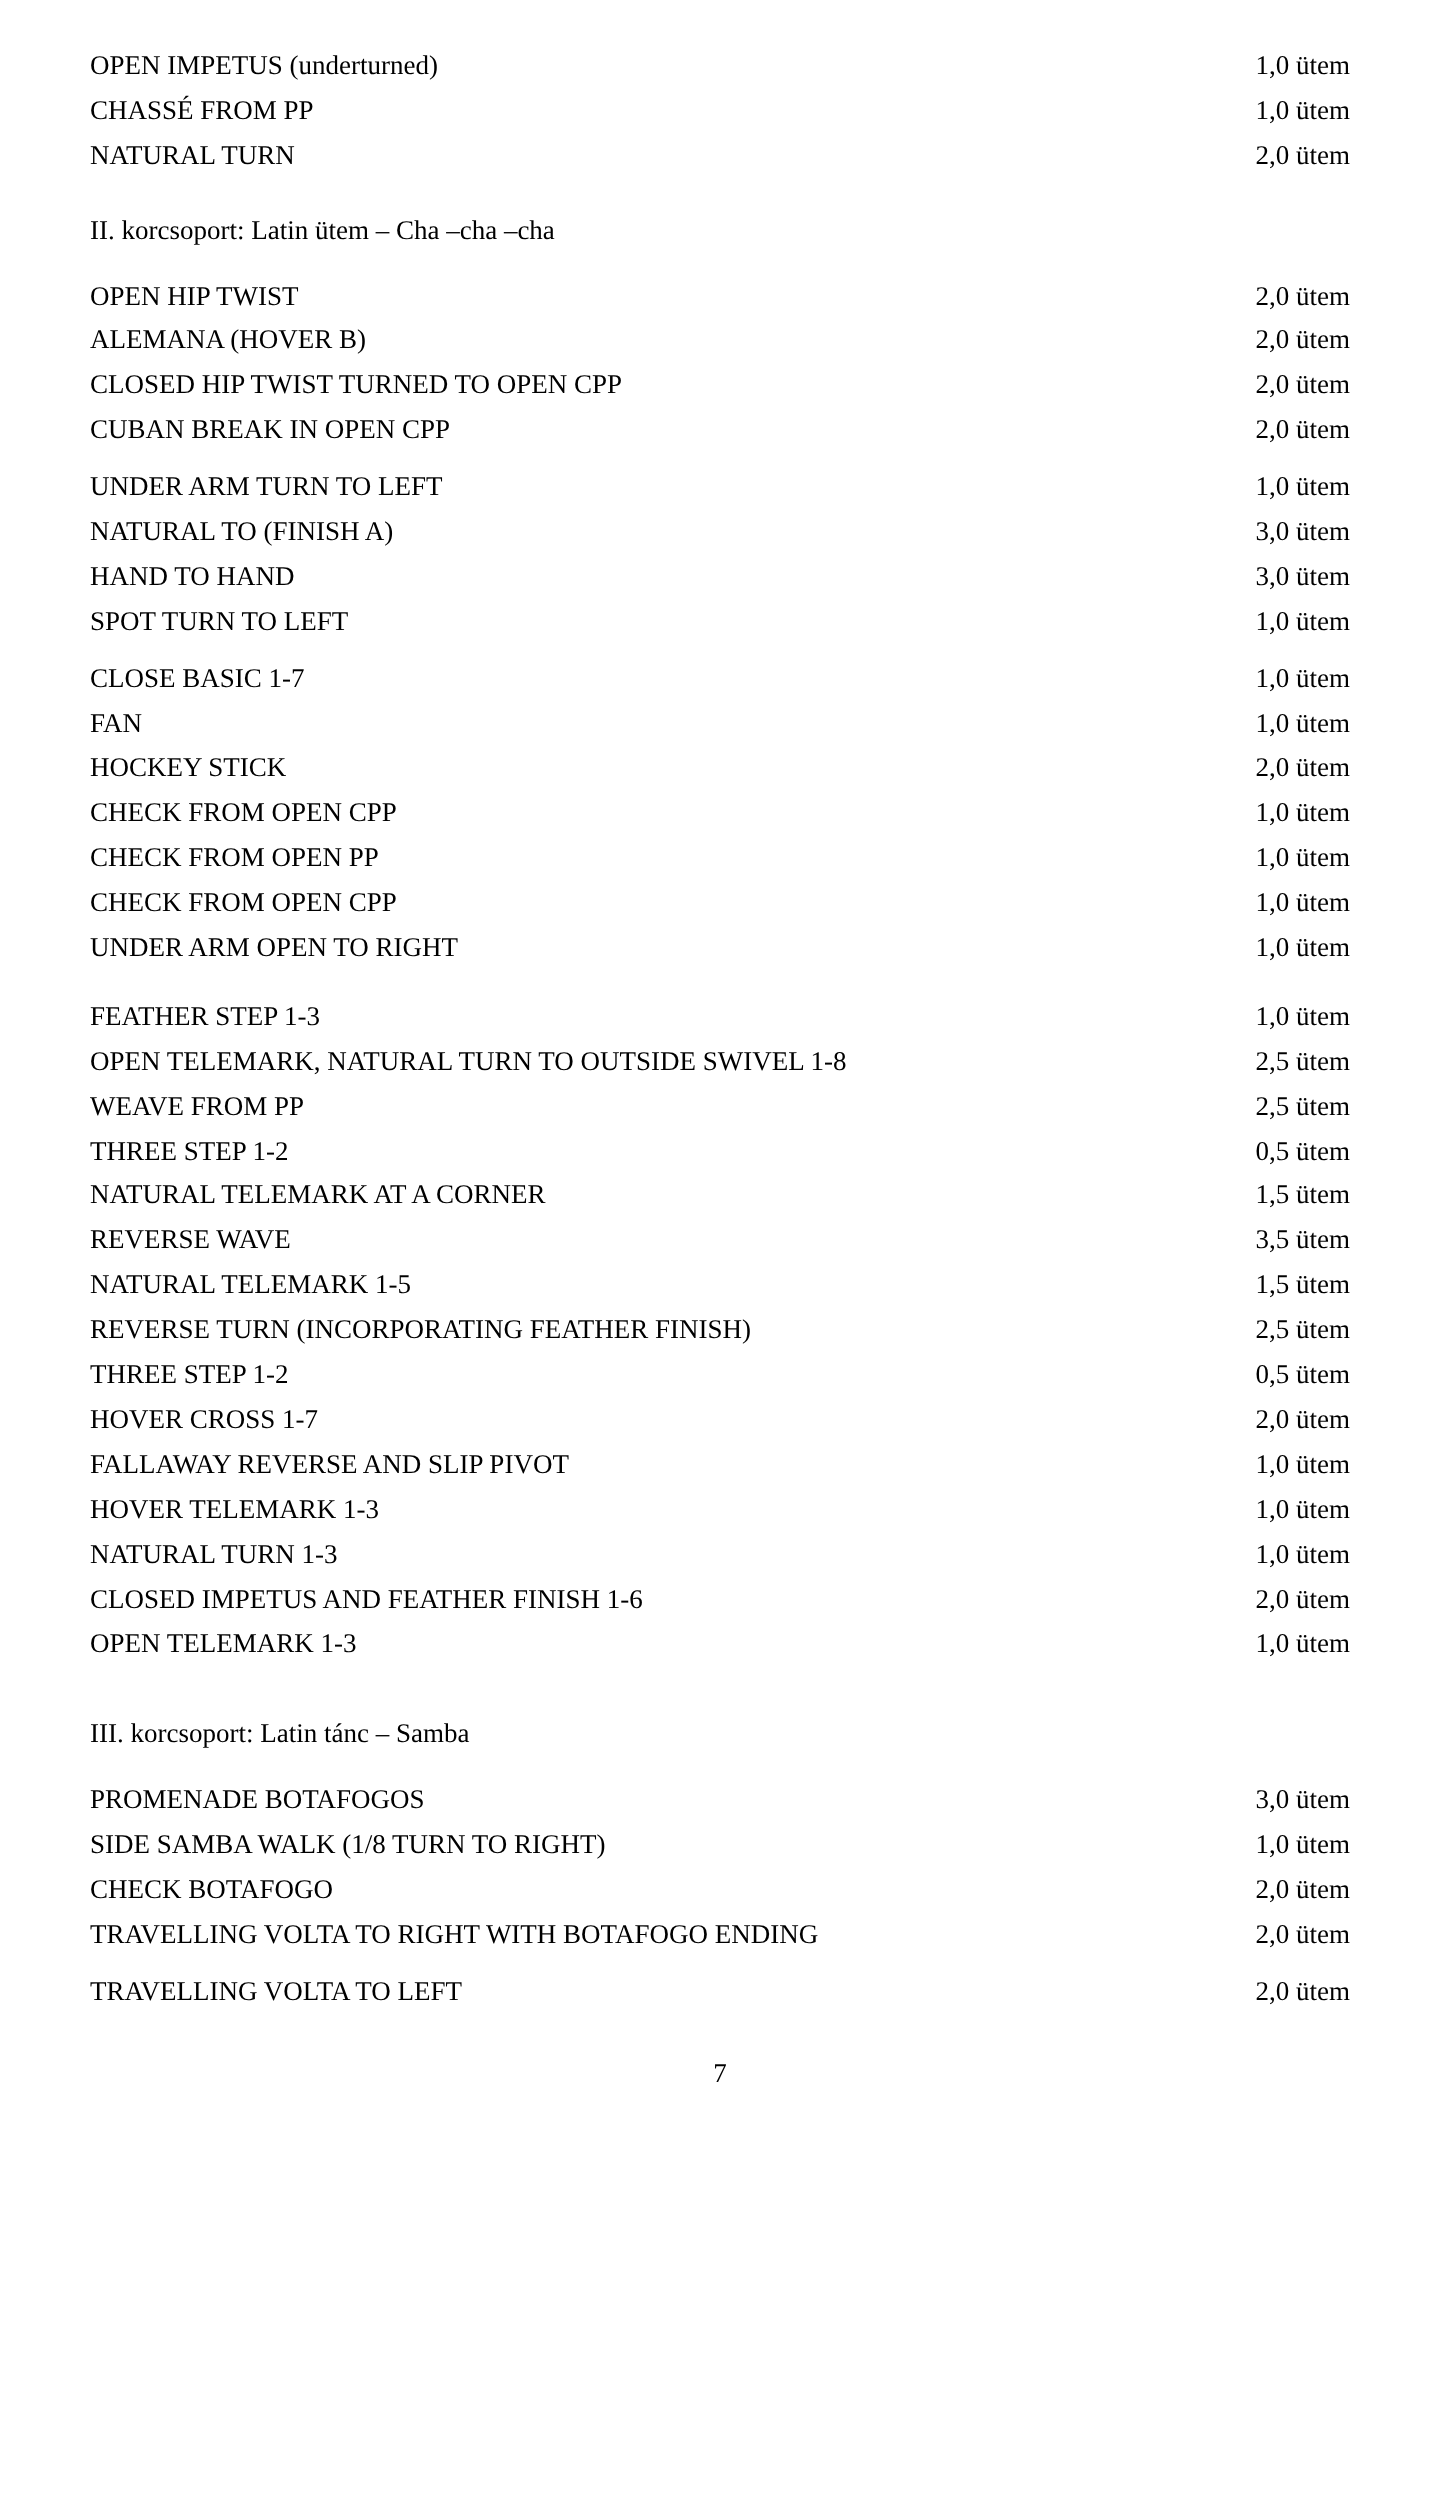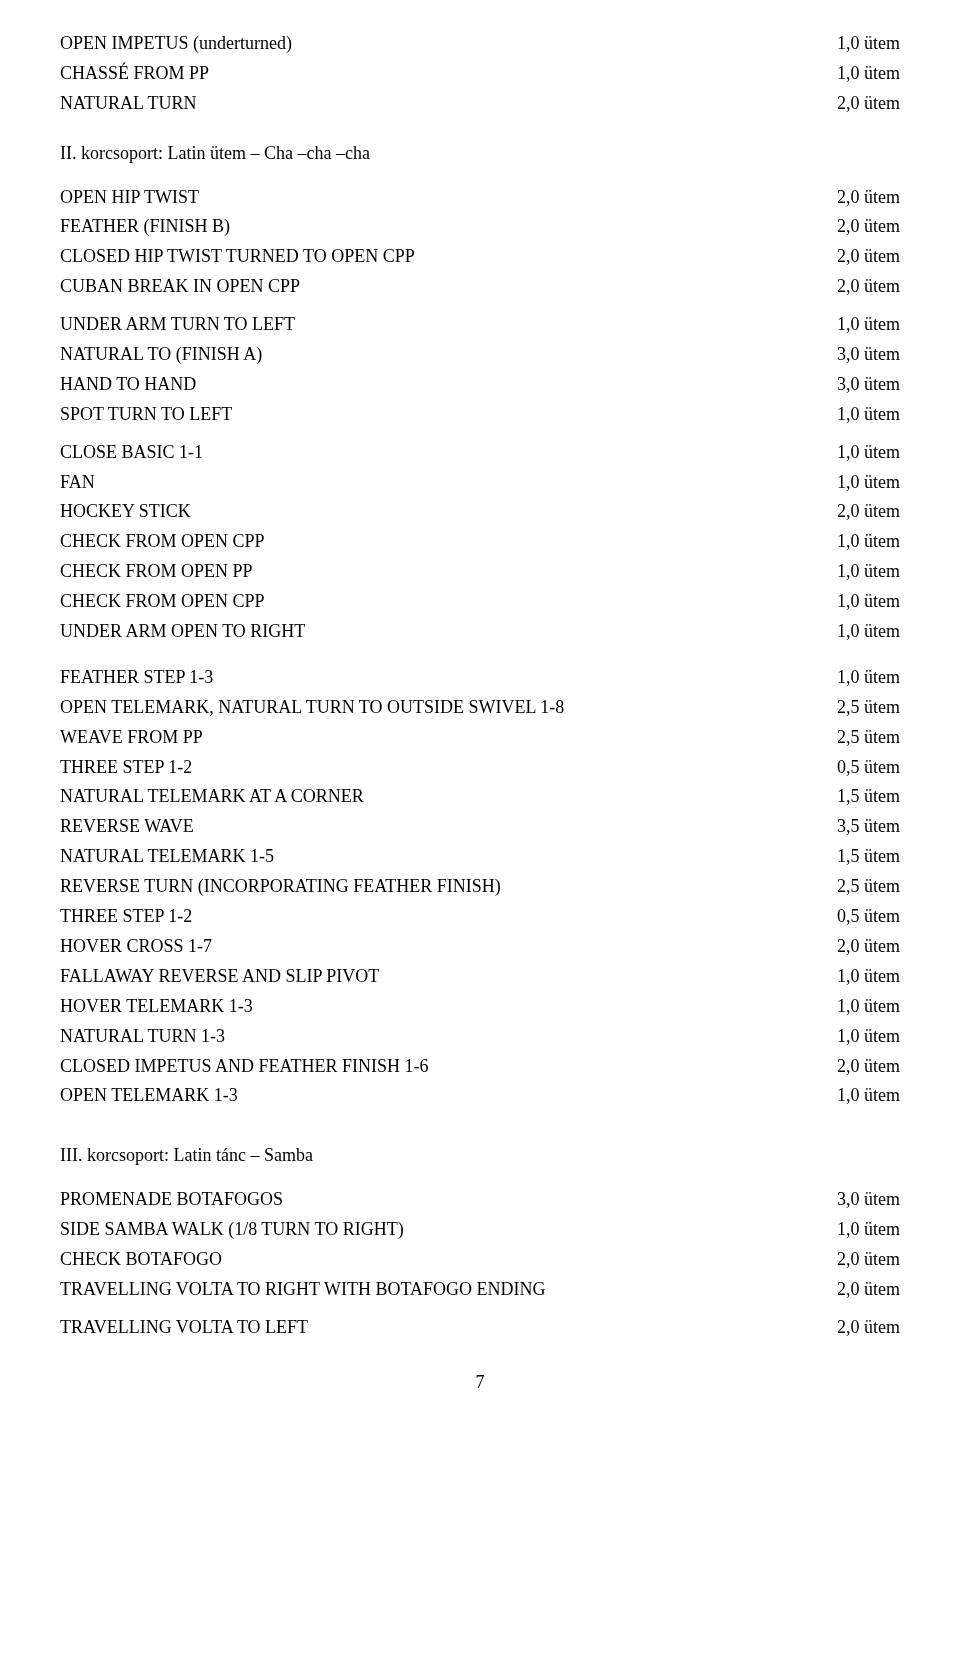--- a/index.html
+++ b/index.html
@@ -61,21 +61,21 @@
       <span class="item-name">NATURAL TURN</span>
       <span class="item-value">2,0 ütem</span>
     </div>
     <div class="section-header">II. korcsoport: Latin ütem – Cha –cha –cha</div>
     <div class="spacer"></div>
     <div class="item-row">
       <span class="item-name">OPEN HIP TWIST</span>
       <span class="item-value">2,0 ütem</span>
     </div>
     <div class="item-row">
-      <span class="item-name">FEATHER (FINISH B)</span>
+      <span class="item-name">ALEMANA (HOVER B)</span>
       <span class="item-value">2,0 ütem</span>
     </div>
     <div class="item-row">
       <span class="item-name">CLOSED HIP TWIST TURNED TO OPEN CPP</span>
       <span class="item-value">2,0 ütem</span>
     </div>
     <div class="item-row">
       <span class="item-name">CUBAN BREAK IN OPEN CPP</span>
       <span class="item-value">2,0 ütem</span>
     </div>
@@ -91,21 +91,21 @@
     <div class="item-row">
       <span class="item-name">HAND TO HAND</span>
       <span class="item-value">3,0 ütem</span>
     </div>
     <div class="item-row">
       <span class="item-name">SPOT TURN TO LEFT</span>
       <span class="item-value">1,0 ütem</span>
     </div>
     <div class="spacer"></div>
     <div class="item-row">
-      <span class="item-name">CLOSE BASIC 1-1</span>
+      <span class="item-name">CLOSE BASIC 1-7</span>
       <span class="item-value">1,0 ütem</span>
     </div>
     <div class="item-row">
       <span class="item-name">FAN</span>
       <span class="item-value">1,0 ütem</span>
     </div>
     <div class="item-row">
       <span class="item-name">HOCKEY STICK</span>
       <span class="item-value">2,0 ütem</span>
     </div>

